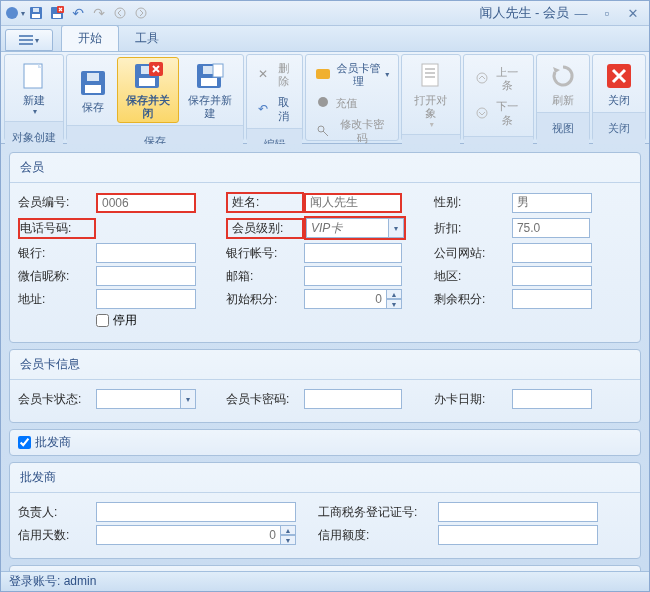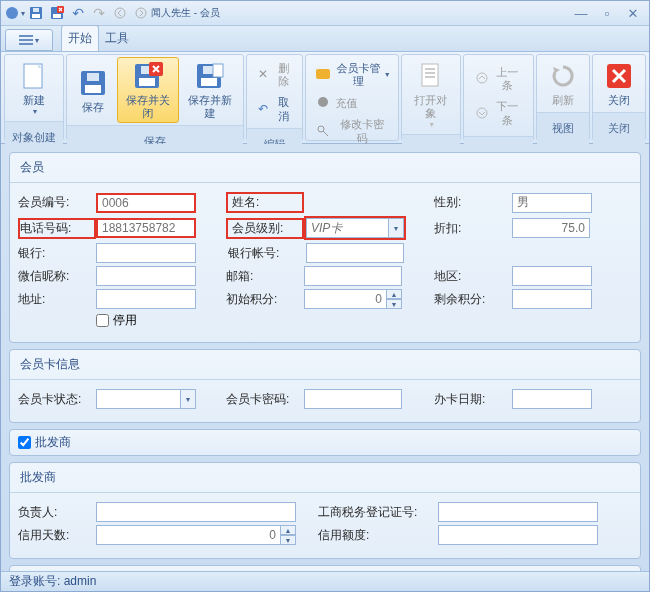--- a/index.html
+++ b/index.html
@@ -1,34 +1,34 @@
 <!DOCTYPE html>
 <html><head>
 <meta charset="utf-8">
 <style>
 * { box-sizing: border-box; margin: 0; padding: 0; }
 body { font-family: "Microsoft YaHei", SimSun, Arial, sans-serif; font-size: 12px; background: #fff; width: 650px; height: 592px; overflow: hidden; }
 .window { width: 650px; height: 592px; background: linear-gradient(to bottom, #d6e6f7 0%, #c5dbf0 100%); border: 1px solid #8ba9d1; display: flex; flex-direction: column; }
 .titlebar { height: 25px; background: linear-gradient(to bottom, #e8f0fa, #d4e4f5); display: flex; align-items: center; padding: 0 4px; border-bottom: 1px solid #b0c7e2; }
 .qat { display: flex; gap: 1px; align-items: center; }
 .qat-btn { width: 20px; height: 20px; display: flex; align-items: center; justify-content: center; cursor: pointer; }
-.title-text { flex: 1; text-align: left; color: #3b5d8c; font-size: 10px; }
+.title-text { flex: 1; text-align: right; color: #3b5d8c; font-size: 13px; }
 .win-controls { display: flex; gap: 2px; }
 .win-btn { width: 24px; height: 18px; display: flex; align-items: center; justify-content: center; color: #5c7da8; cursor: pointer; font-size: 13px; }
 .menubar { height: 26px; background: linear-gradient(to bottom, #e0edf9, #cfe0f3); display: flex; align-items: flex-end; border-bottom: 1px solid #a3bfde; padding-left: 4px; }
 .menu-dd { width: 48px; height: 22px; background: linear-gradient(#f5f9fe,#dbe9f8); border: 1px solid #9bb8da; border-radius: 3px 3px 0 0; display: flex; align-items: center; justify-content: center; margin-right: 8px; }
-.tab { padding: 4px 6px; color: #3b5d8c; cursor: pointer; }
+.tab { padding: 4px 16px; color: #3b5d8c; cursor: pointer; }
 .tab.active { background: #f2f7fd; border: 1px solid #a3bfde; border-bottom: none; border-radius: 3px 3px 0 0; }
 .ribbon { height: 92px; background: linear-gradient(to bottom, #eaf2fb, #d7e7f7); border-bottom: 1px solid #9fb9d8; display: flex; padding: 2px; }
 .rgroup { border: 1px solid #bcd1e8; border-radius: 3px; margin: 0 1px; display: flex; flex-direction: column; background: linear-gradient(to bottom, #eff5fc, #dce9f7); }
 .rgroup-body { flex: 1; display: flex; align-items: stretch; padding: 2px; }
 .rgroup-label { text-align: center; font-size: 11px; color: #4a6a95; padding: 8px 0; background: #d4e3f4; border-top: 1px solid #c0d4ea; }
 .rbtn { display: flex; flex-direction: column; align-items: center; justify-content: center; padding: 2px 6px; cursor: pointer; border: 1px solid transparent; border-radius: 3px; min-width: 48px; }
 .rbtn.big { min-width: 54px; }
-.rbtn.active { background: linear-gradient(#fef0c4,#fbd76a); border-color: #e7b327; }
+.rbtn.active { background: linear-gradient(#fef0c4,#fbd76a); border-color: #e7b327; font-weight: bold; }
 .rbtn .ico { width: 32px; height: 32px; display: flex; align-items: center; justify-content: center; }
 .rbtn .lbl { font-size: 11px; color: #3b5d8c; text-align: center; line-height: 1.2; margin-top: 2px; }
 .rbtn.sm { flex-direction: row; min-width: auto; padding: 2px 6px; justify-content: flex-start; }
 .rbtn.sm .ico { width: 16px; height: 16px; margin-right: 4px; }
 .vstack { display: flex; flex-direction: column; justify-content: center; }
 .form-area { flex: 1; padding: 8px; overflow: auto; background: linear-gradient(to bottom,#d3e3f4,#c9dcf1); }
 .panel { background: linear-gradient(to bottom,#eef5fc,#e4eef9); border: 1px solid #a8c1dd; border-radius: 4px; margin-bottom: 6px; }
 .panel-hd { padding: 6px 10px; color: #2f5186; font-size: 12px; border-bottom: 1px solid #c0d4ea; }
 .panel-bd { padding: 6px 8px 10px 8px; }
 .row { display: flex; align-items: center; margin: 3px 0; }
@@ -307,51 +307,55 @@
     <div class="panel">
       <div class="panel-hd">会员</div>
       <div class="panel-bd">
         <div class="row">
           <div class="fld" style="width:210px">
               <label>会员编号:</label>
               <input class="inp w1 hl-red" value="0006" style="">
             </div>
           <div class="fld" style="width:210px">
               <label class="hl-red" style="border-left:none;padding-left:4px">姓名:</label>
+              <input class="inp w2 hl-red" value="闻人先生" style="">
             </div>
           <div class="fld" style="width:200px">
               <label>性别:</label>
               <input class="inp w3" style="width: 80px;" value="男">
             </div>
         </div>
         <div class="row">
           <div class="fld" style="width:210px">
               <label class="hl-red">电话号码:</label>
-              <input class="inp w1 hl-red" value="18813758782" style="">
             </div>
           <div class="fld" style="width:210px">
               <label class="hl-red" style="border-left:none;padding-left:4px">会员级别:</label>
               <div style="display:flex" class="hl-red">
                 <input class="inp" style="width: 82px; border-right: none; font-style: italic;" value="VIP卡">
                 <div style="width:16px;border:1px solid #9bb8da;background:#e9f1fb;display:flex;align-items:center;justify-content:center;font-size:8px;color:#4a6a95;cursor:pointer">▾</div>
               </div>
             </div>
           <div class="fld" style="width:200px">
               <label>折扣:</label>
-              <input class="inp" style="width: 78px; text-align: right;" value="75.0">
+              <input class="inp" style="width: 78px; " value="75.0">
             </div>
         </div>
         <div class="row">
           <div class="fld" style="width:210px">
               <label>银行:</label>
               <input class="inp w1" style="">
             </div>
           <div class="fld" style="width:210px">
               <label>银行帐号:</label>
               <input class="inp w2" style="">
+            </div>
+          <div class="fld" style="width:200px">
+              <label>公司网站:</label>
+              <input class="inp" style="width: 80px;">
             </div>
         </div>
         <div class="row">
           <div class="fld" style="width:210px">
               <label>微信昵称:</label>
               <input class="inp w1" style="">
             </div>
           <div class="fld" style="width:210px">
               <label>邮箱:</label>
               <input class="inp w2" style="">

